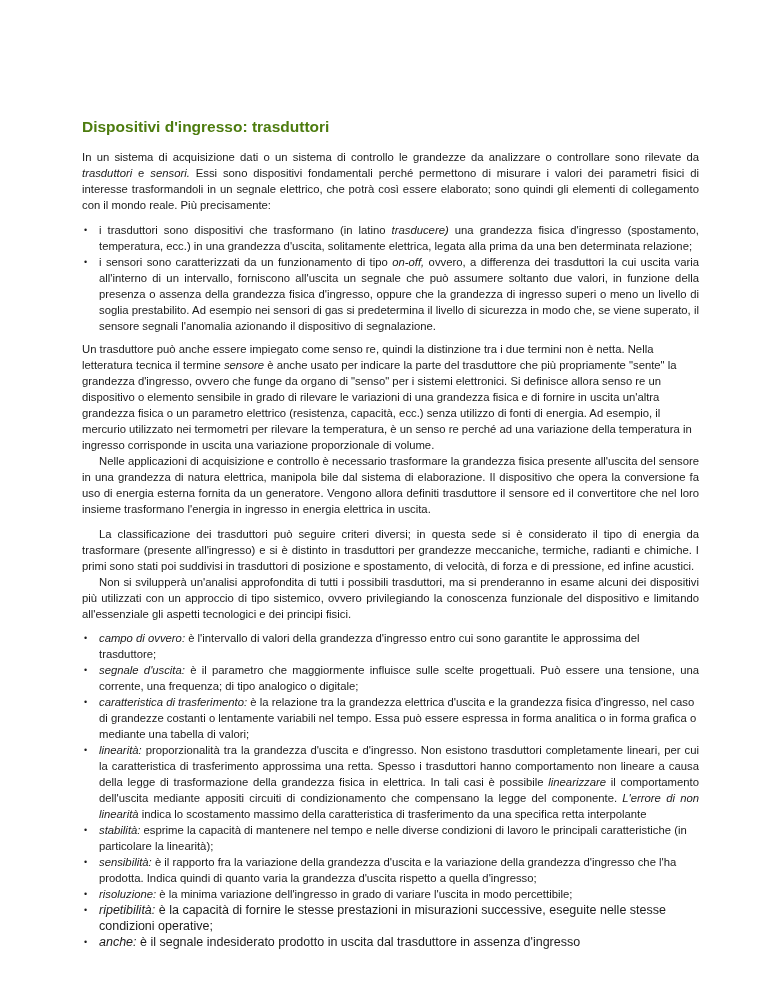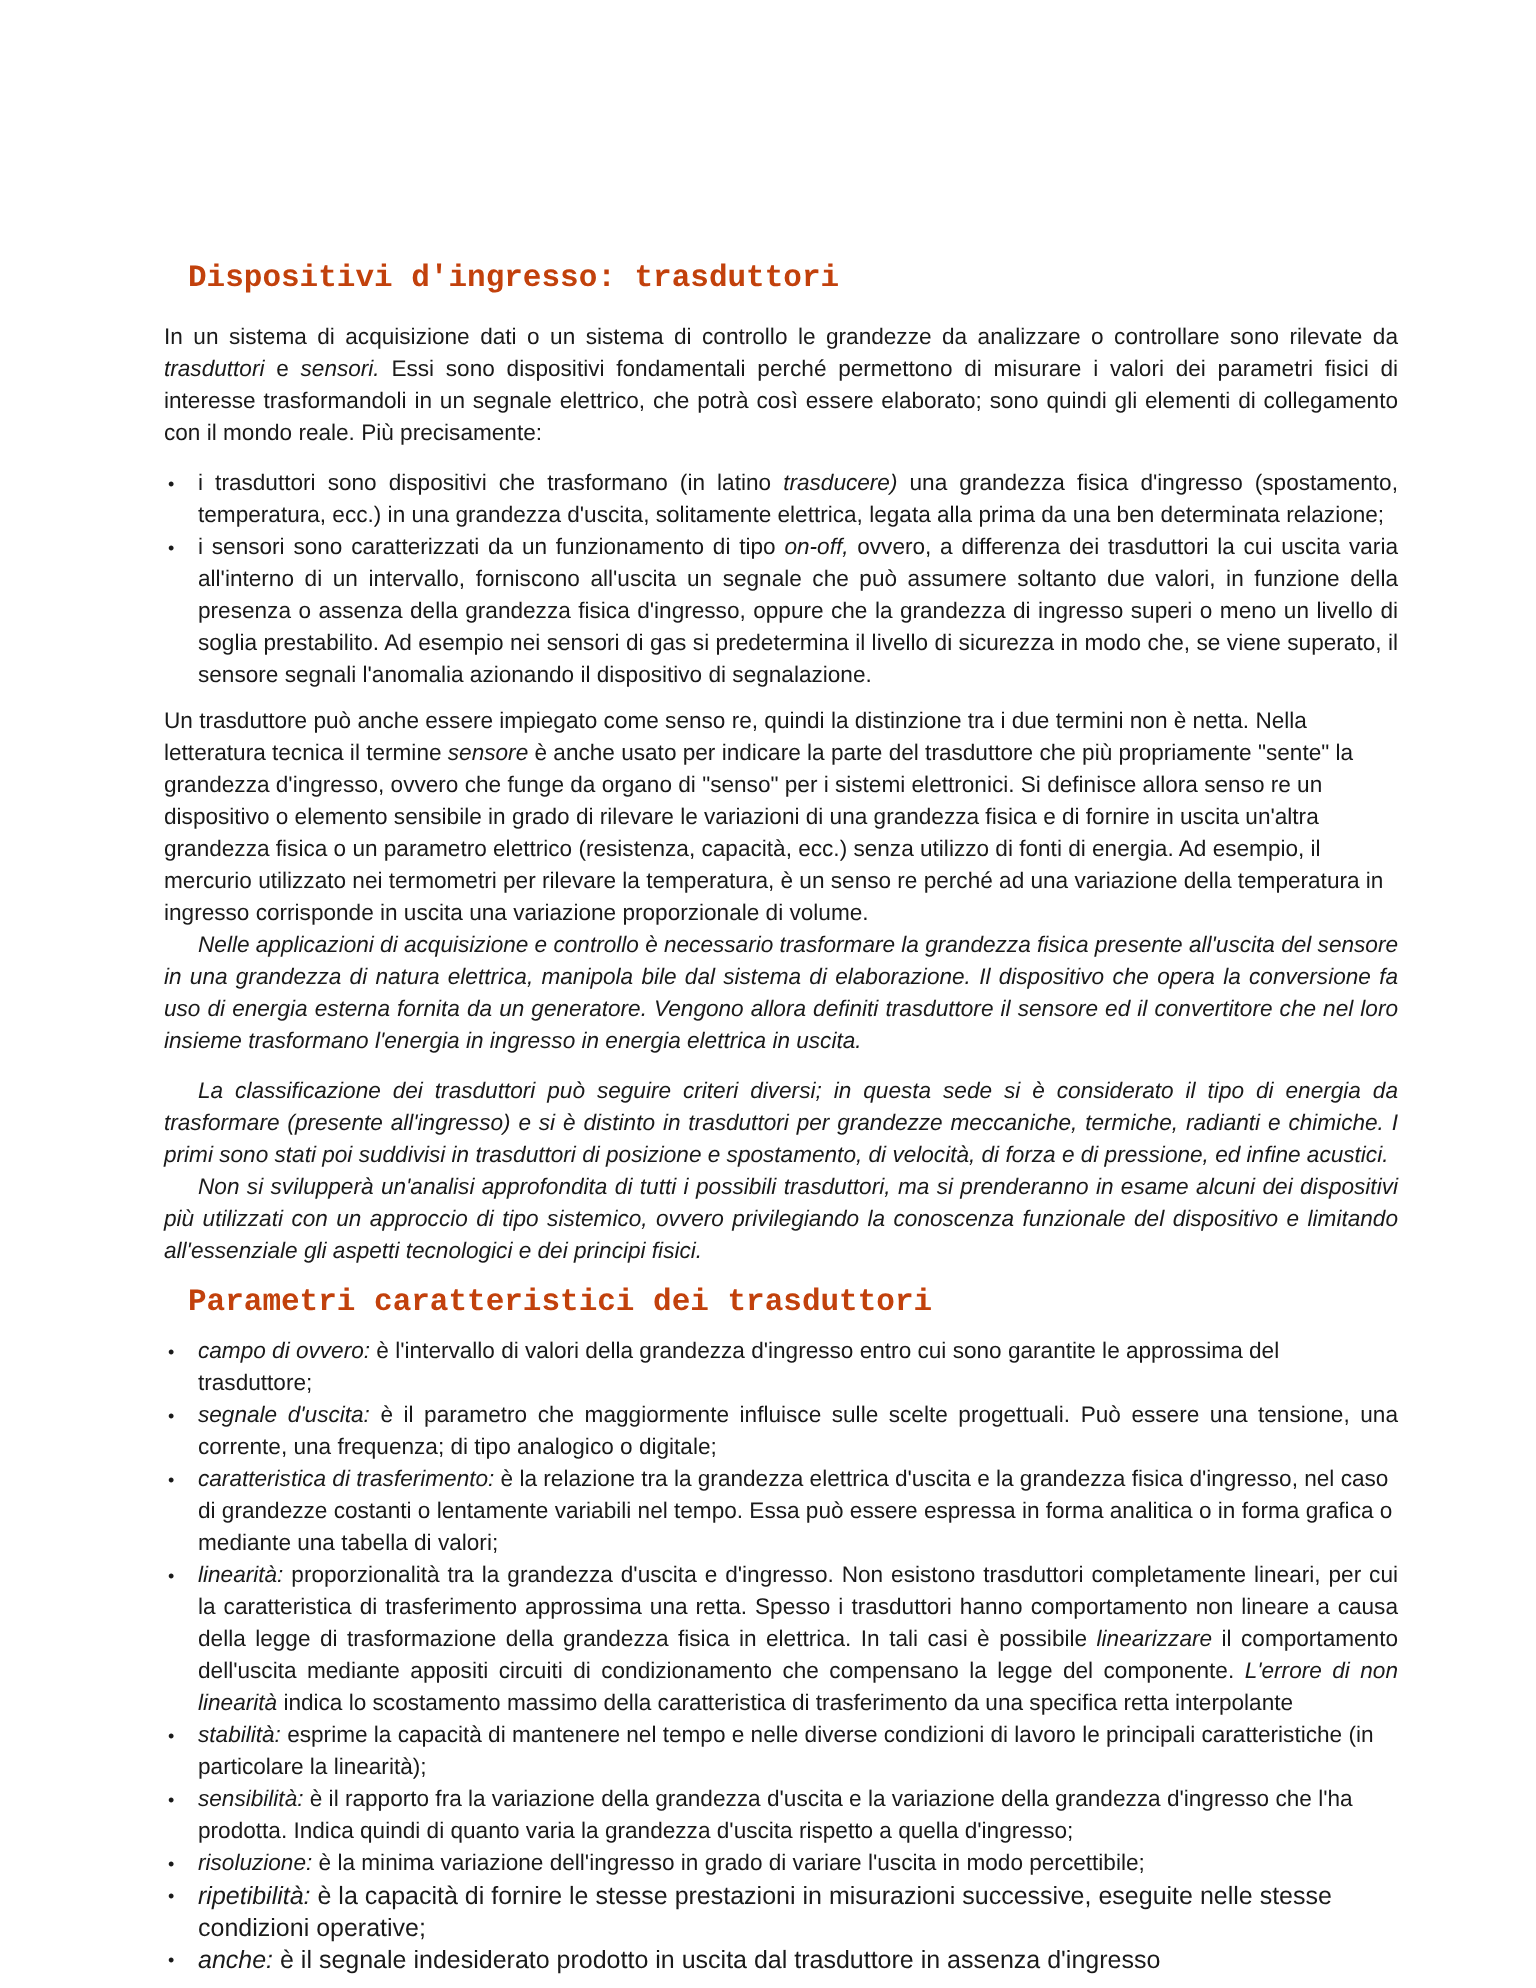--- a/index.html
+++ b/index.html
@@ -3,29 +3,29 @@
 <meta charset="utf-8">
 <style>
   html, body { margin: 0; padding: 0; background: #ffffff; }
   body { width: 768px; height: 994px; overflow: hidden; position: relative; }
   .page {
     position: absolute; left: 82px; top: 118px; width: 617px;
     font-family: "Liberation Sans", sans-serif; color: #1a1a1a;
     font-size: 11.3px; line-height: 16px;
   }
   h1, h2 {
-    font-family: Liberation Mono, monospace; font-weight: bold; color: #c2410c;
-    margin: 12px;
+    font-family: Liberation Sans, sans-serif; font-weight: bold; color: #4d7c0f;
+    margin: 0;
   }
   h1 { font-size: 15.5px; line-height: 18px; margin-bottom: 13px; }
   h2 { font-size: 15.5px; line-height: 18px; margin-top: 8px; margin-bottom: 4px; }
   p { margin: 0; }
   .just { text-align: justify; }
   .gap { margin-top: 9px; }
-  .indent { text-indent: 17px; font-style: italic; }
+  .indent { text-indent: 17px; }
   ul { list-style: none; margin: 0; padding: 0; }
   ul.l1 { margin-top: 9px; margin-bottom: 7px; }
   ul.l2 { margin-top: 8px; }
   li { position: relative; padding-left: 17px; }
   li .bul {
     position: absolute; left: 2px; top: 0; font-size: 9px; line-height: 16px;
   }
   em { font-style: italic; }
   .big { font-size: 12.5px; }
 </style>
@@ -44,21 +44,20 @@
   </ul>
 
   <p><span>Un trasduttore può anche essere impiegato come senso re, quindi la distinzione tra i due termini non è netta. Nella letteratura tecnica il termine </span><em>sensore</em><span> è anche usato per indicare la parte del trasduttore che più propriamente "sente" la grandezza d'ingresso, ovvero che funge da organo di "senso" per i sistemi elettronici. Si definisce allora senso re un dispositivo o elemento sensibile in grado di rilevare le variazioni di una grandezza fisica e di fornire in uscita un'altra grandezza fisica o un parametro elettrico (resistenza, capacità, ecc.) senza utilizzo di fonti di energia. Ad esempio, il mercurio utilizzato nei termometri per rilevare la temperatura, è un senso re perché ad una variazione della temperatura in ingresso corrisponde in uscita una variazione proporzionale di volume.</span></p>
 
   <p class="just indent">Nelle applicazioni di acquisizione e controllo è necessario trasformare la grandezza fisica presente all'uscita del sensore in una grandezza di natura elettrica, manipola bile dal sistema di elaborazione. Il dispositivo che opera la conversione fa uso di energia esterna fornita da un generatore. Vengono allora definiti trasduttore il sensore ed il convertitore che nel loro insieme trasformano l'energia in ingresso in energia elettrica in uscita.</p>
 
   <p class="just indent gap">La classificazione dei trasduttori può seguire criteri diversi; in questa sede si è considerato il tipo di energia da trasformare (presente all'ingresso) e si è distinto in trasduttori per grandezze meccaniche, termiche, radianti e chimiche. I primi sono stati poi suddivisi in trasduttori di posizione e spostamento, di velocità, di forza e di pressione, ed infine acustici.</p>
 
   <p class="just indent">Non si svilupperà un'analisi approfondita di tutti i possibili trasduttori, ma si prenderanno in esame alcuni dei dispositivi più utilizzati con un approccio di tipo sistemico, ovvero privilegiando la conoscenza funzionale del dispositivo e limitando all'essenziale gli aspetti tecnologici e dei principi fisici.</p>
 
-  <h2>Parametri caratteristici dei trasduttori</h2>
 
 
   <ul class="l2">
     <li><span class="bul">•</span><em>campo di ovvero:</em><span> è l'intervallo di valori della grandezza d'ingresso entro cui sono garantite le approssima del trasduttore;</span></li>
     <li class="just"><span class="bul">•</span><em>segnale d'uscita:</em><span> è il parametro che maggiormente influisce sulle scelte progettuali. Può essere una tensione, una corrente, una frequenza; di tipo analogico o digitale;</span></li>
     <li><span class="bul">•</span><em>caratteristica di trasferimento:</em><span> è la relazione tra la grandezza elettrica d'uscita e la grandezza fisica d'ingresso, nel caso di grandezze costanti o lentamente variabili nel tempo. Essa può essere espressa in forma analitica o in forma grafica o mediante una tabella di valori;</span></li>
     <li class="just"><span class="bul">•</span><em>linearità:</em><span> proporzionalità tra la grandezza d'uscita e d'ingresso. Non esistono trasduttori completamente lineari, per cui la caratteristica di trasferimento approssima una retta. Spesso i trasduttori hanno comportamento non lineare a causa della legge di trasformazione della grandezza fisica in elettrica. In tali casi è possibile </span><em>linearizzare</em><span> il comportamento dell'uscita mediante appositi circuiti di condizionamento che compensano la legge del componente. </span><em>L'errore di non linearità</em><span> indica lo scostamento massimo della caratteristica di trasferimento da una specifica retta interpolante</span></li>
     <li><span class="bul">•</span><em>stabilità:</em><span> esprime la capacità di mantenere nel tempo e nelle diverse condizioni di lavoro le principali caratteristiche (in particolare la linearità);</span></li>
     <li><span class="bul">•</span><em>sensibilità:</em><span> è il rapporto fra la variazione della grandezza d'uscita e la variazione della grandezza d'ingresso che l'ha prodotta. Indica quindi di quanto varia la grandezza d'uscita rispetto a quella d'ingresso;</span></li>
     <li><span class="bul">•</span><em>risoluzione:</em><span> è la minima variazione dell'ingresso in grado di variare l'uscita in modo percettibile;</span></li>

